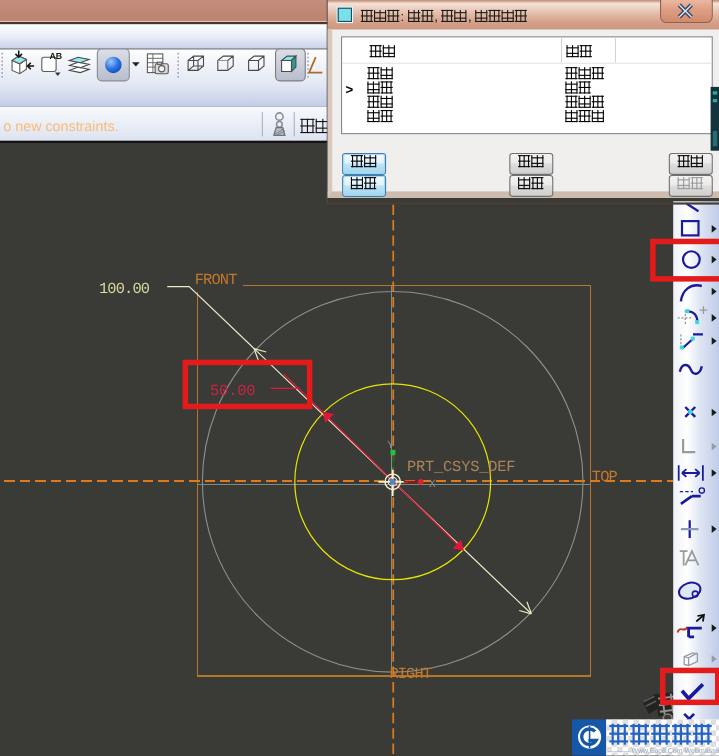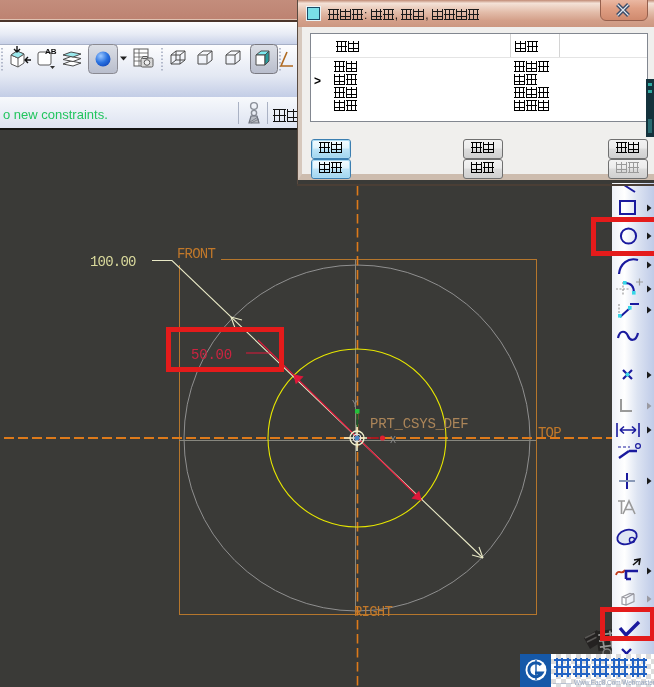--- a/index.html
+++ b/index.html
@@ -39,21 +39,21 @@
 <body>
 <div id="stage">
 
 <div class="abs" style="left:0;top:0;width:654px;height:20px;background:linear-gradient(#c38d7c,#bd8271);"></div>
 <div class="abs" style="left:0;top:19px;width:654px;height:1px;background:#dfc2b2;"></div>
 <div class="abs" style="left:0;top:20px;width:654px;height:2px;background:#4b352b;"></div>
 <div class="abs" style="left:0;top:22px;width:654px;height:22px;background:linear-gradient(#fdfdfe,#e7ebf5 55%,#c9d2e8);border-bottom:1px solid #a7b0c6;"></div>
 <div class="abs" style="left:0;top:45px;width:654px;height:52px;background:linear-gradient(#fdfdfe,#e3e8f3 60%,#c3cde6);"></div>
 
 <div class="abs" style="left:0;top:97px;width:654px;height:31px;background:linear-gradient(#f7f9fc,#dde3f1);"></div>
-<div class="abs" style="left:3px;top:107px;font-size:13px;color:#22c55e;">o new constraints.</div>
+<div class="abs" style="left:3px;top:107px;font-size:13px;color:#fdba74;">o new constraints.</div>
 <div class="abs" style="left:238px;top:102px;width:1px;height:22px;background:#aab2c4;"></div>
 <div class="abs" style="left:267px;top:102px;width:1px;height:22px;background:#aab2c4;"></div>
 <div class="abs" style="left:273px;top:107px;color:#111;"><b class="g" style="width:13px;height:13px"></b><b class="g g2" style="width:13px;height:13px"></b></div>
 
 <svg class="abs" style="left:244px;top:101px" width="20" height="26" viewBox="0 0 20 26">
  <circle cx="10" cy="5" r="3.4" fill="none" stroke="#8a8f98" stroke-width="1.4"></circle>
  <circle cx="10" cy="12" r="2.6" fill="none" stroke="#8a8f98" stroke-width="1.4"></circle>
  <path d="M5 22 L7 15 H13 L15 22 Z" fill="#b8bcc4" stroke="#707580" stroke-width="1.2"></path>
  <path d="M6 21 L14 16 M7 22 L15 18" stroke="#707580" stroke-width="0.8"></path>
 </svg>

